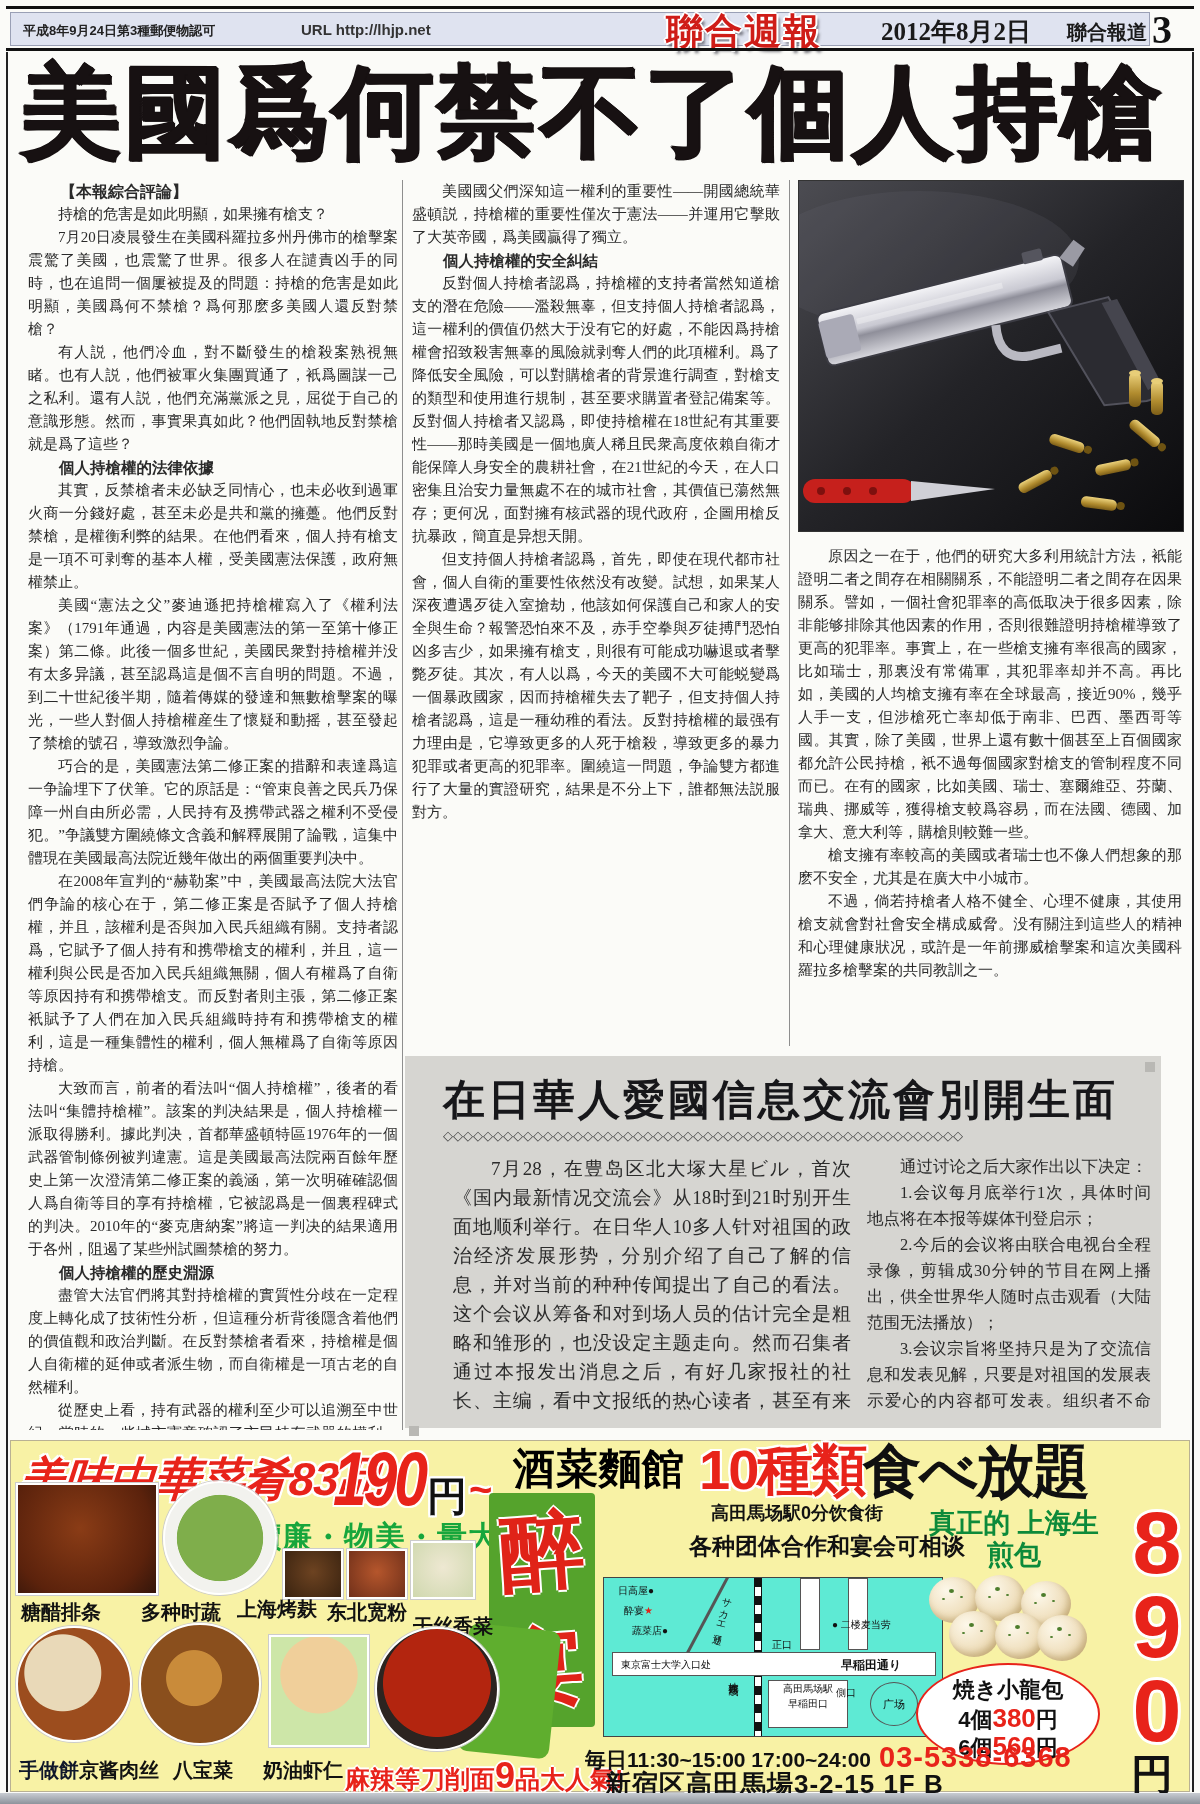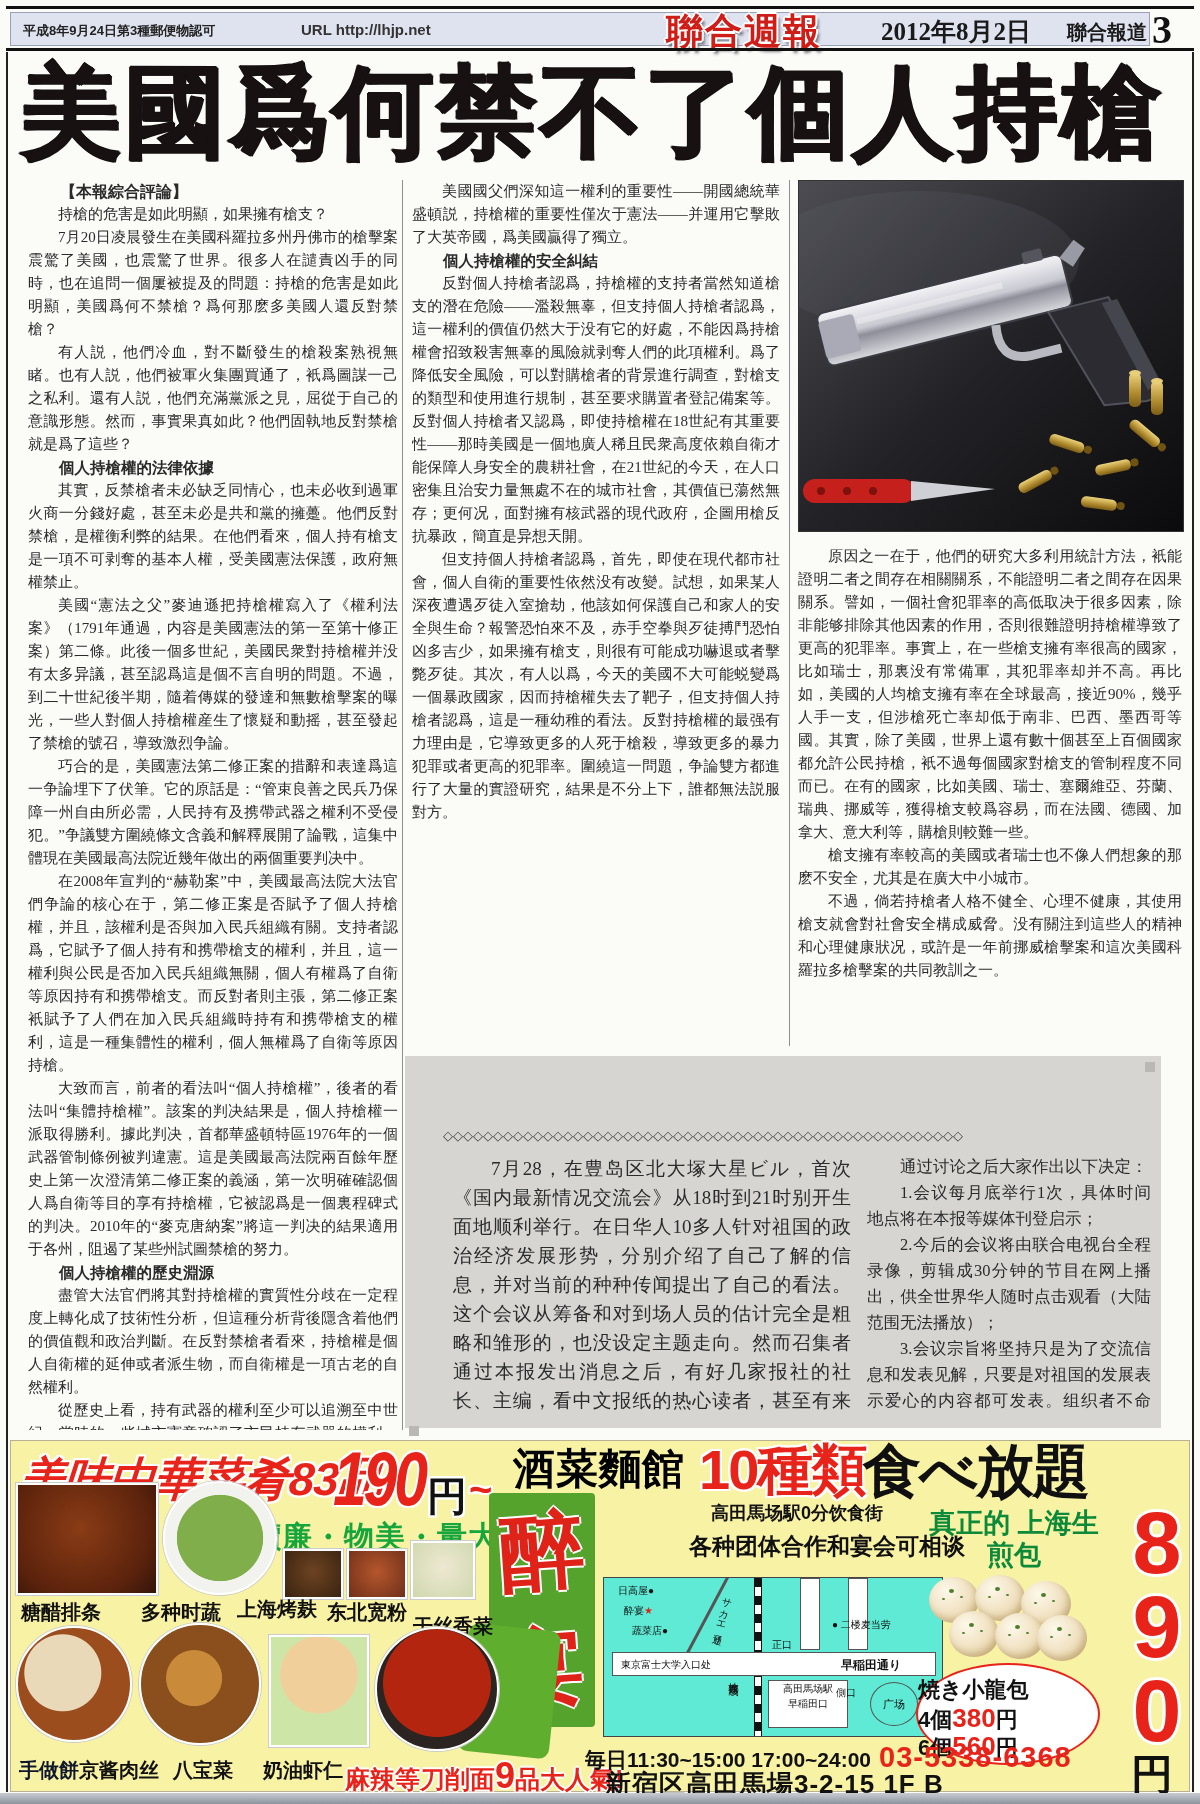--- a/index.html
+++ b/index.html
@@ -77,21 +77,21 @@
   .rail { left:150px; top:0; width:8px; height:160px; background:repeating-linear-gradient(#111 0 9px,#fff 9px 18px); border-left:1px solid #111; border-right:1px solid #111; }
   .map-road-v1 { left:196px; top:0; width:20px; height:72px; background:#fff; border:1px solid #555; }
   .map-road-v2 { left:244px; top:0; width:20px; height:72px; background:#fff; border:1px solid #555; }
   .map-road-h { left:8px; top:74px; width:324px; height:24px; background:#fff; border:1px solid #555; }
   .map-diag { left:100px; top:-14px; width:3px; height:110px; background:#555; transform:rotate(28deg); }
   .map-diag-label { left:112px; top:12px; writing-mode:vertical-rl; letter-spacing:1px; transform:rotate(14deg); }
   .map-station { left:148px; top:102px; width:80px; height:48px; border:1px solid #555; text-align:center; line-height:15px; background:#fff;margin-left:16px; }
   .map-plaza { left:266px; top:104px; width:48px; height:44px; border:1px solid #555; border-radius:50%; display:flex; align-items:center; justify-content:center; font-size:11px; }
   .map-metro { left:122px; top:96px; writing-mode:vertical-rl; letter-spacing:1px; }
   .map-star { color:#e02318; }
-  .oval-promo { left:905px; top:222px; width:184px; height:102px; background:#fff; border:2px solid #e8231a; border-radius:50%; padding-top:10px; font-weight:900; color:#111; }
+  .oval-promo { left:905px; top:222px; width:184px; height:102px; background:#fff; border:2px solid #e8231a; border-radius:50%; text-align:center; padding-top:10px; font-weight:900; color:#111; }
   .oval-promo .t { font-size:22px; }
   .oval-promo .l { font-size:22px; line-height:27px; }
   .oval-promo .red { color:#e8231a; font-size:26px; }
   .ad-hours { left:574px; top:300px; font-size:21px; font-weight:900; color:#111; white-space:nowrap; }
   .ad-phone { color:#e8231a; font-size:29px; margin-left:8px; letter-spacing:1px; }
   .ad-address { left:594px; top:326px; font-size:26px; font-weight:900; color:#111; letter-spacing:1px; }
   .food-label { font-size:20px; font-weight:900; color:#111; white-space:nowrap; }
   .spicy { left:334px; top:314px; font-size:25px; font-weight:900; color:#e8231a; white-space:nowrap;
       text-shadow:-2px 0 #fff,2px 0 #fff,0 -2px #fff,0 2px #fff; }
   .spicy .num { font-size:36px; }
@@ -211,20 +211,21 @@
 </div>
 <div class="abs col col3">
     <p class="para">原因之一在于，他們的研究大多利用統計方法，衹能證明二者之間存在相關關系，不能證明二者之間存在因果關系。譬如，一個社會犯罪率的高低取决于很多因素，除非能够排除其他因素的作用，否則很難證明持槍權導致了更高的犯罪率。事實上，在一些槍支擁有率很高的國家，比如瑞士，那裏没有常備軍，其犯罪率却并不高。再比如，美國的人均槍支擁有率在全球最高，接近90%，幾乎人手一支，但涉槍死亡率却低于南非、巴西、墨西哥等國。其實，除了美國，世界上還有數十個甚至上百個國家都允許公民持槍，衹不過每個國家對槍支的管制程度不同而已。在有的國家，比如美國、瑞士、塞爾維亞、芬蘭、瑞典、挪威等，獲得槍支較爲容易，而在法國、德國、加拿大、意大利等，購槍則較難一些。</p>
     <p class="para">槍支擁有率較高的美國或者瑞士也不像人們想象的那麽不安全，尤其是在廣大中小城市。</p>
     <p class="para">不過，倘若持槍者人格不健全、心理不健康，其使用槍支就會對社會安全構成威脅。没有關注到這些人的精神和心理健康狀况，或許是一年前挪威槍擊案和這次美國科羅拉多槍擊案的共同教訓之一。</p>
   </div>
 
 <div class="abs news-box">
   <div class="corner-a"></div>
   <div class="corner-b"></div>
+  <div class="box-title">在日華人愛國信息交流會別開生面</div>
   <div class="box-divider">◇◇◇◇◇◇◇◇◇◇◇◇◇◇◇◇◇◇◇◇◇◇◇◇◇◇◇◇◇◇◇◇◇◇◇◇◇◇◇◇◇◇◇◇◇◇◇◇◇◇◇◇</div>
   <div class="box-col box-col-left">
       <p class="para">7月28，在豊岛区北大塚大星ビル，首次《国内最新情况交流会》从18时到21时别开生面地顺利举行。在日华人10多人针对祖国的政治经济发展形势，分别介绍了自己了解的信息，并对当前的种种传闻提出了自己的看法。这个会议从筹备和对到场人员的估计完全是粗略和雏形的，也没设定主题走向。然而召集者通过本报发出消息之后，有好几家报社的社长、主编，看中文报纸的热心读者，甚至有来日旅游的台湾同胞，都准时赶来，整整三个小时言谈十分活跃。发言者不得不被限制时间和自我浓缩内容。这次会议虽然规模很小，但充分体现了在日华人热爱祖国的拳拳之心。</p>
     </div>
   <div class="box-col box-col-right">
       <p class="para">通过讨论之后大家作出以下决定：</p>
       <p class="para">1.会议每月底举行1次，具体时间地点将在本报等媒体刊登启示；</p>
       <p class="para">2.今后的会议将由联合电视台全程录像，剪辑成30分钟的节目在网上播出，供全世界华人随时点击观看（大陆范围无法播放）；</p>
       <p class="para">3.会议宗旨将坚持只是为了交流信息和发表见解，只要是对祖国的发展表示爱心的内容都可发表。组织者不命题，不排名，不定论。</p>
     </div>

